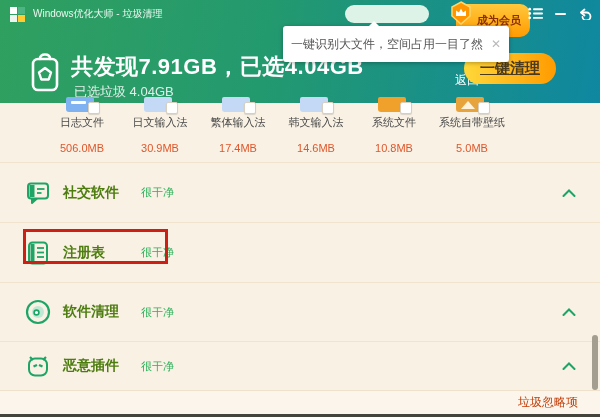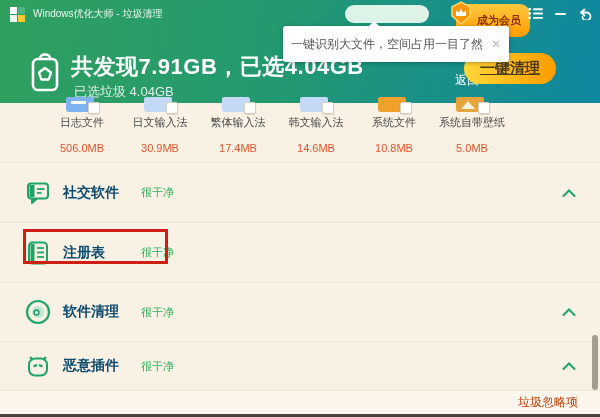--- a/index.html
+++ b/index.html
@@ -64,21 +64,21 @@
   .cat-name { font-size:11px; color:#4a4a4a; margin-top:6px; white-space:nowrap; }
   .cat-size { font-size:11px; color:#e0562a; margin-top:12px; }
 
   
   .sections { position:absolute; top:160px; left:0; width:600px; padding-top:2px; }
   .section-row { display:flex; align-items:center; padding:0 24px; border-top:1px solid #f2e3cd; cursor:pointer; }
   .section-row:nth-child(1), .section-row:nth-child(2) { height:60px; }
   .section-row:nth-child(3) { height:59px; }
   .section-row:nth-child(4) { height:49px;justify-content:flex-end; }
   .section-icon { width:27px; height:27px; margin-right:12px; display:flex; align-items:center; justify-content:center; }
-  .section-label { font-size:14px; font-weight:bold; color:#0c4a6e; width:78px; }
+  .section-label { font-size:14px; font-weight:bold; color:#4d7c0f; width:78px; }
   .section-status { font-size:11px; color:#2cb05a; }
   .section-right { margin-left:auto; display:flex; align-items:center; gap:20px; }
   .restore-link { font-size:12px; color:#1e9e63; cursor:pointer; }
   .chevron { display:flex; cursor:pointer; }
 
   
   .footerbar { position:absolute; top:390px; left:0; width:600px; height:24px; background:#fbf5eb;
                border-top:1px solid #efe1ca; display:flex; align-items:center; justify-content:flex-end; padding-right:22px; }
   .ignore-link { font-size:12px; color:#c2410c; cursor:pointer; }
 

